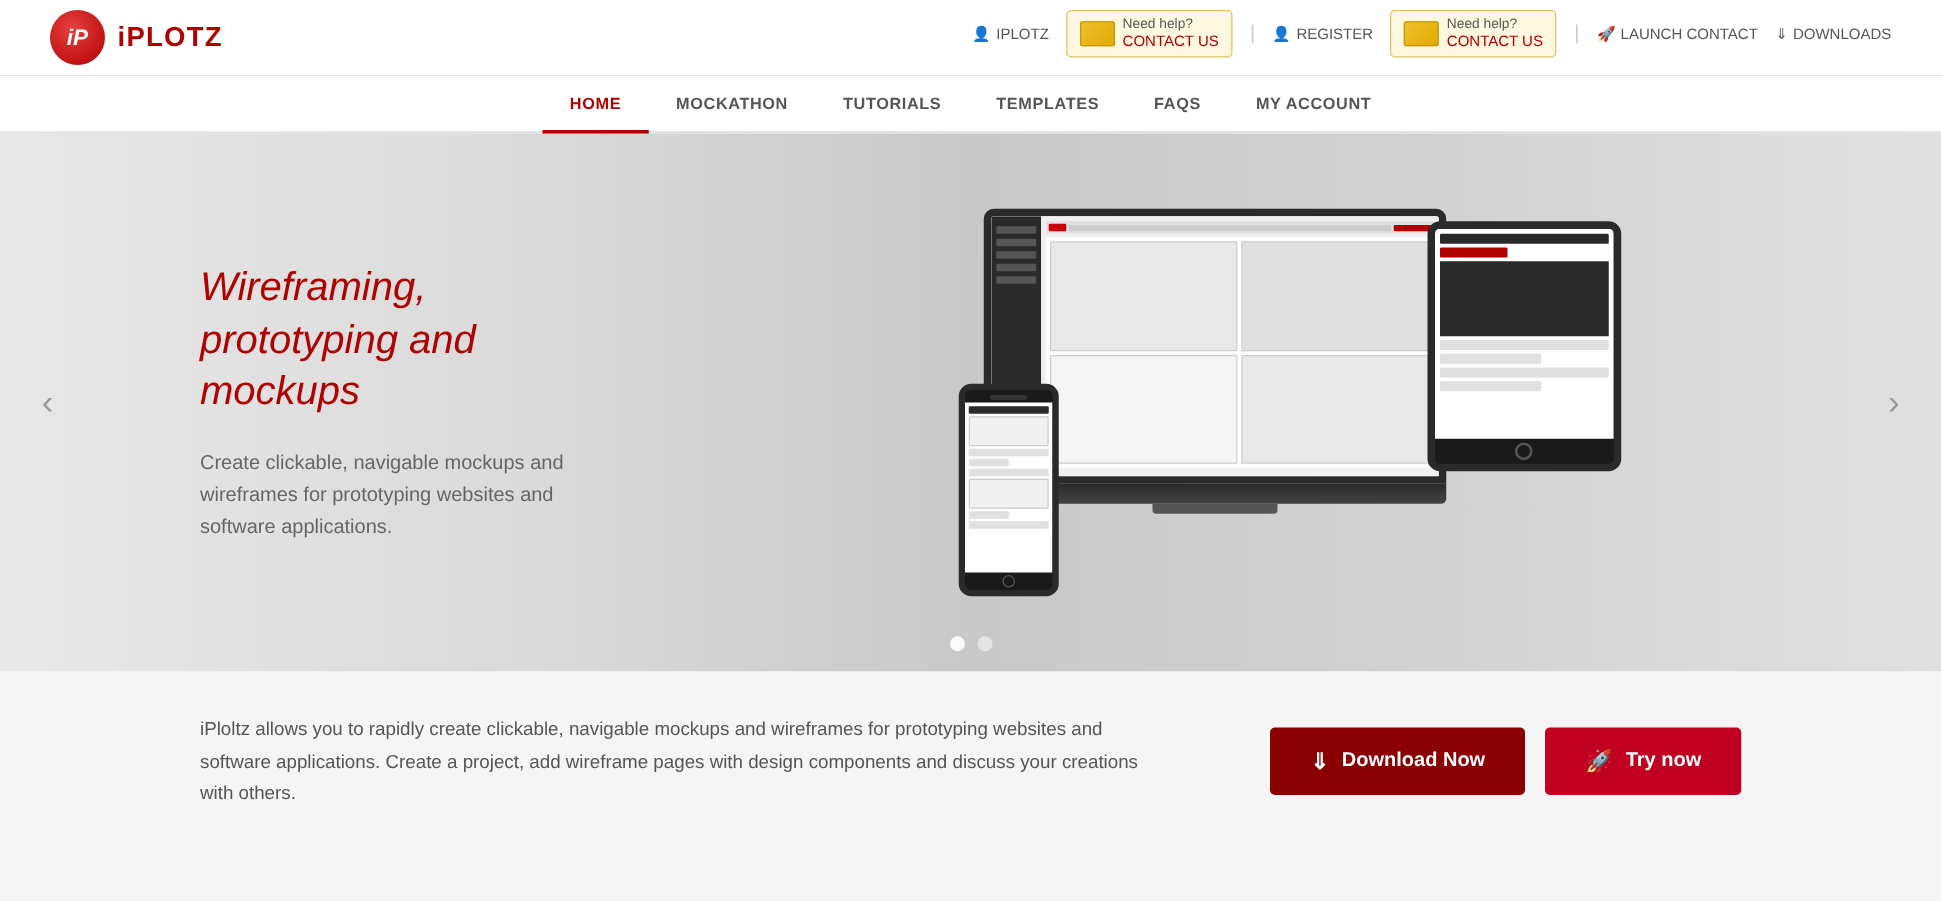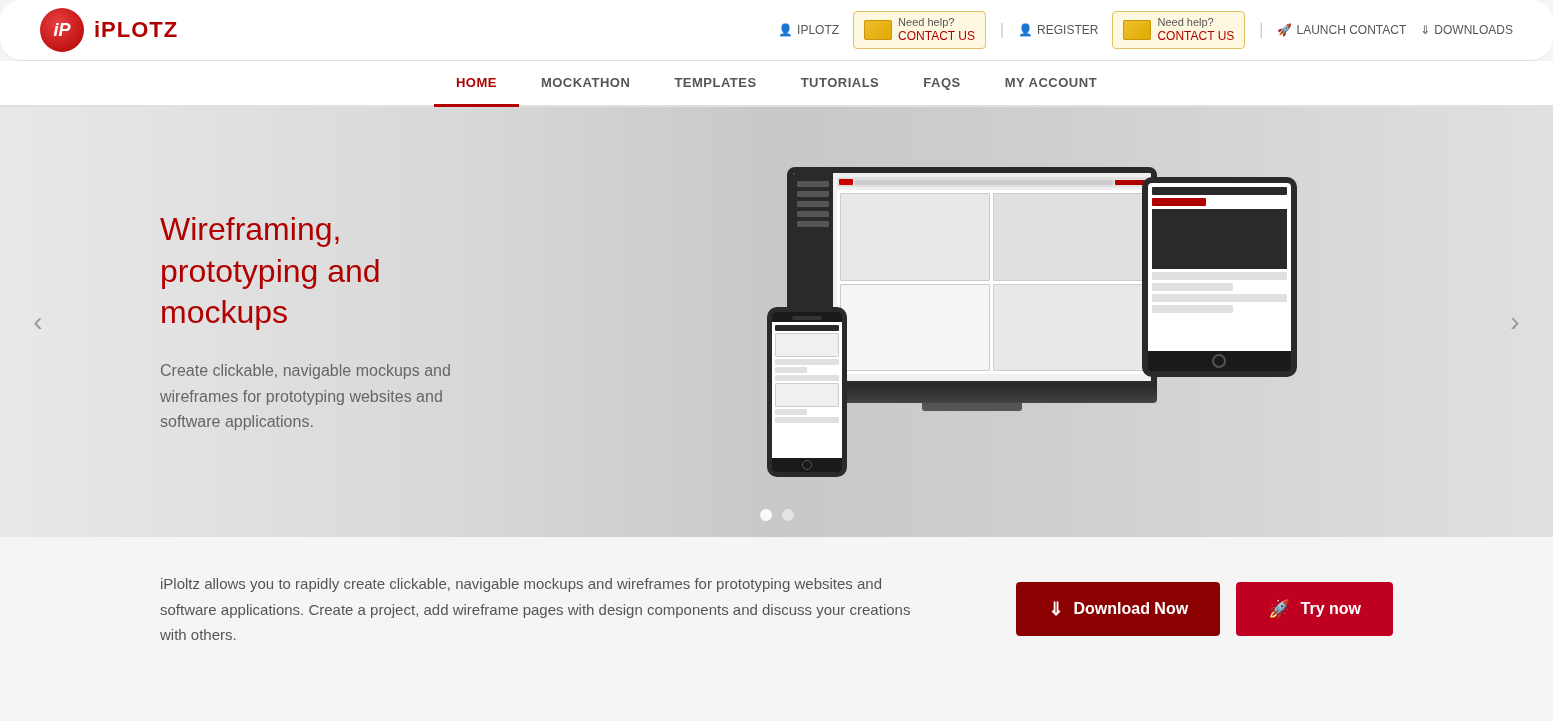--- a/index.html
+++ b/index.html
@@ -4,23 +4,22 @@
   <style>
     * { margin: 0; padding: 0; box-sizing: border-box; }
     body { font-family: Arial, sans-serif; background: #f5f5f5; min-width: 1553px; }
 
     
     .top-bar {
       background: #fff;
       border-bottom: 1px solid #e0e0e0;
       padding: 8px 40px;
       display: flex;
-      align-items: center;
+      align-items: flex-start;
       justify-content: space-between;
-      border-radius: 22px;
     }
     .logo-area {
       display: flex;
       align-items: center;
       gap: 10px;
     }
     .logo-circle {
       width: 44px; height: 44px;
       background: radial-gradient(circle at 40% 35%, #e84040, #b00000);
       border-radius: 50%;
@@ -102,20 +101,21 @@
       flex: 0 0 500px;
       padding-left: 160px;
       z-index: 2;
     }
     .hero-title {
       font-size: 32px;
       color: #b00000;
       font-weight: 400;
       line-height: 1.3;
       margin-bottom: 24px;
+      font-style: italic;
     }
     .hero-subtitle {
       font-size: 16px;
       color: #666;
       line-height: 1.6;
       max-width: 440px;
     }
 
     .hero-image-area {
       flex: 1;
@@ -368,22 +368,22 @@
     <div class="top-right-item">
       <span>⇓</span>
       <span>DOWNLOADS</span>
     </div>
   </div>
 </div>
 
 <nav class="nav-bar">
   <div class="nav-item active">HOME</div>
   <div class="nav-item">MOCKATHON</div>
+  <div class="nav-item">TUTORIALS</div>
   <div class="nav-item">TEMPLATES</div>
-  <div class="nav-item">TUTORIALS</div>
   <div class="nav-item">FAQS</div>
   <div class="nav-item">MY ACCOUNT</div>
 </nav>
 
 <section class="hero">
   <div class="slider-prev">
     <span>‹</span>
   </div>
 
   <div class="hero-content">

